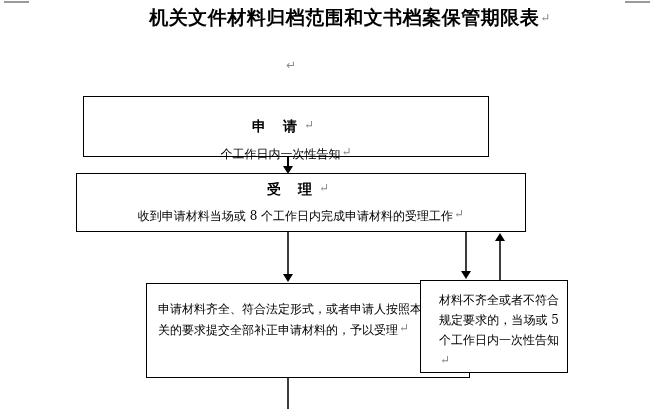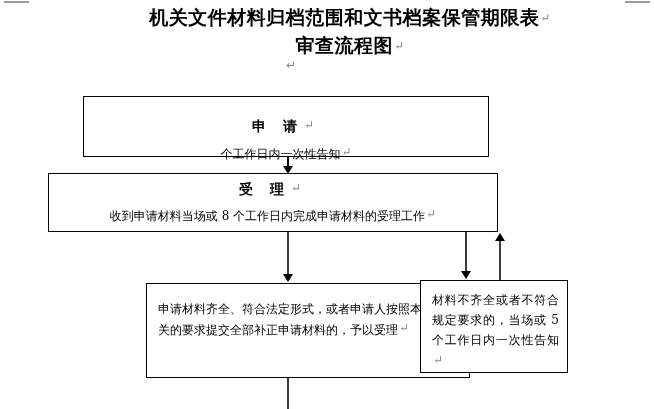--- a/index.html
+++ b/index.html
@@ -89,34 +89,34 @@
   }
 
   
   #box-apply {
     left: 83px;  top: 96px;  width: 406px; height: 61px;
     padding-top: 21px;
   }
   #box-apply .box-heading { margin-bottom: 9px; }
 
   #box-accept {
-    left: 48px;  top: 173px; width: 450px; height: 59px;
+    left: 76px;  top: 173px; width: 450px; height: 59px;
     padding-top: 7px;
   }
   #box-accept .box-heading { margin-bottom: 8px; }
 
   #box-accepted {
     left: 118px; top: 283px; width: 324px; height: 95px;
     padding: 16px 11px 16px 11px;
     margin-left: 28px;
   }
 
   #box-rejected {
     left: 420px; top: 280px; width: 148px; height: 93px;
-    padding: 9px 8px 0 11px;
+    padding: 9px 8px 0 18px;
   }
   #box-rejected .box-para { line-height: 20px; }
 
   
   .conn-line {
     position: absolute;
     background: #3c3c3c;
     width: 2px;
   }
   .conn-line.dark { background: #000000; }
@@ -132,23 +132,20 @@
 </style>
 </head>
 <body>
 
 <div class="margin-mark left"></div>
 <div class="margin-mark right"></div>
 
 <div class="title-block">
   <div class="title-line">
     <span>机关文件材料归档范围和文书档案保管期限表</span><span class="pilcrow">↵</span>
-  </div>
-  <div class="title-line">
-    <span>审查流程图</span><span class="pilcrow">↵</span>
   </div>
 </div>
 <div class="stray-pilcrow">↵</div>
 
 <div class="box" id="box-apply">
   <div class="box-heading">
     <span>申  请</span><span class="pilcrow">↵</span>
   </div>
   <div class="box-body">
     <span>个工作日内一次性告知</span><span class="pilcrow">↵</span>

